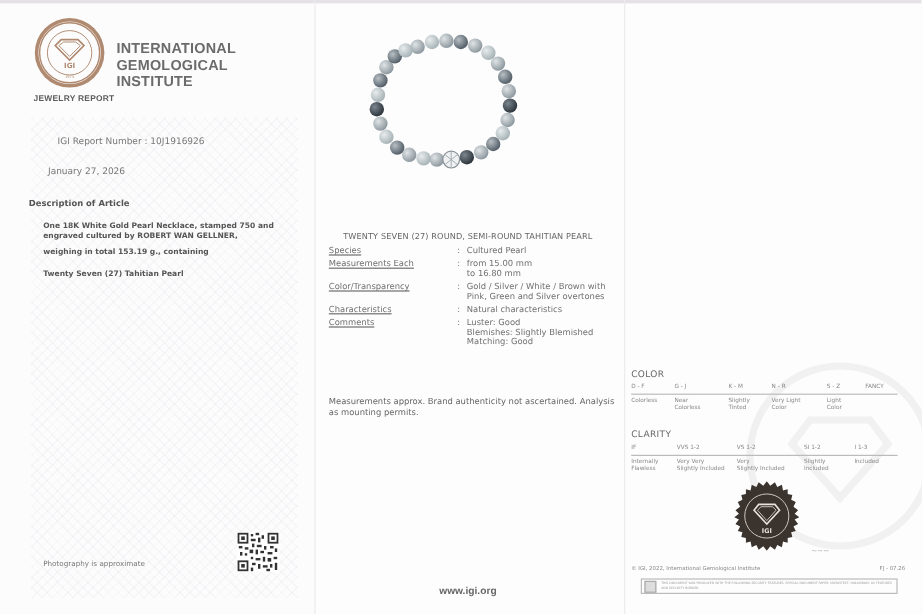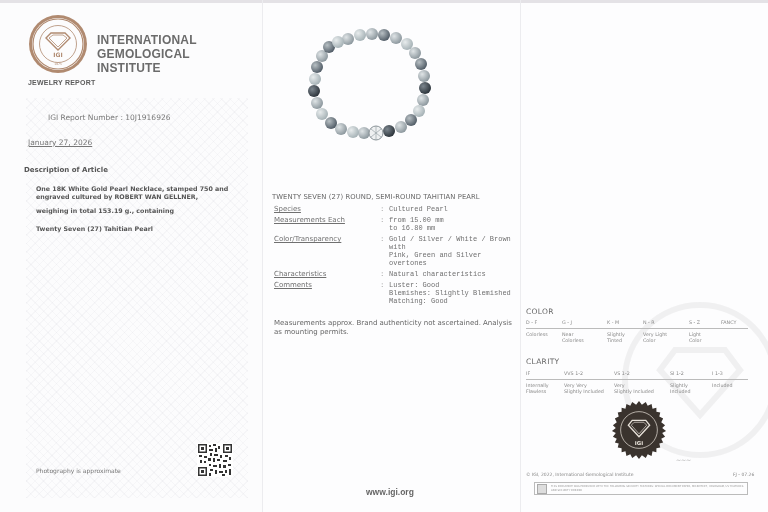--- a/index.html
+++ b/index.html
@@ -24,36 +24,36 @@
   }
 
   
   .logo { position: absolute; left: 28px; top: 14px; width: 60px; height: 60px; }
   .org-name { position: absolute; left: 97px; top: 33px; font-family: "Liberation Sans", sans-serif;
     font-weight: bold; font-size: 12px; line-height: 14px; color: #6b6b6b; letter-spacing: 0.2px; }
   .report-type { position: absolute; left: 28px; top: 79px; font-family: "Liberation Sans", sans-serif;
     font-weight: bold; font-size: 7px; color: #5c5c5c; letter-spacing: 0.2px; }
 
   .report-number { position: absolute; left: 48px; top: 113px; font-size: 7.5px; color: #777; }
-  .report-date { position: absolute; left: 28px; top: 138px; font-size: 7.5px; color: #777; text-decoration: underline; }
+  .report-date { position: absolute; left: 40px; top: 138px; font-size: 7.5px; color: #777; }
   .desc-heading { position: absolute; left: 24px; top: 166px; font-size: 7px; font-weight: bold; color: #555; }
   .desc-line { position: absolute; left: 36px; font-size: 6.3px; font-weight: bold; color: #555; line-height: 8.5px; width: 220px; }
 
   .photo-note { position: absolute; left: 36px; top: 467px; font-size: 6px; color: #777; }
   .qr { position: absolute; left: 197px; top: 443px; width: 36px; height: 34px; }
 
   
   .pearl-image { position: absolute; left: 296px; top: 22px; width: 150px; height: 122px; }
-  .item-title { position: absolute; left: 272px; top: 193px; font-size: 6.8px; color: #666; letter-spacing: 0.1px; }
+  .item-title { position: absolute; left: 286px; top: 193px; font-size: 6.8px; color: #666; letter-spacing: 0.1px; }
   .props { position: absolute; left: 274px; top: 205px; width: 244px; }
   .prop-row { display: flex; font-size: 7px; color: #707070; line-height: 8px; margin-bottom: 3px; }
   .prop-label { width: 107px; flex: none; text-decoration: underline; }
   .prop-sep { width: 8px; flex: none; }
-  .prop-value { flex: 1; font-family: Liberation Mono, monospace; }
-  .disclaimer { position: absolute; left: 274px; top: 319px; width: 244px; font-size: 7px; color: #666; line-height: 8.5px; }
+  .prop-value { flex: 1; }
+  .disclaimer { position: absolute; left: 274px; top: 331px; width: 244px; font-size: 7px; color: #666; line-height: 8.5px; }
   .website { position: absolute; left: 366px; top: 487px; font-family: "Liberation Sans", sans-serif; font-weight: bold; font-size: 8.5px; color: #666; }
 
   
   .scale-title { position: absolute; left: 526px; font-size: 7.5px; color: #666; letter-spacing: 0.3px; }
   .scale-grid { position: absolute; left: 526px; width: 222px; }
   .scale-grades, .scale-desc { display: flex; font-size: 4.8px; color: #888; }
   .scale-grades { height: 9px; border-bottom: 1px solid #bbb; }
   .scale-desc { padding-top: 3px; line-height: 5.5px; }
   .scale-cell { flex: none; }
   .seal { position: absolute; left: 610px; top: 401px; width: 58px; height: 58px; }

